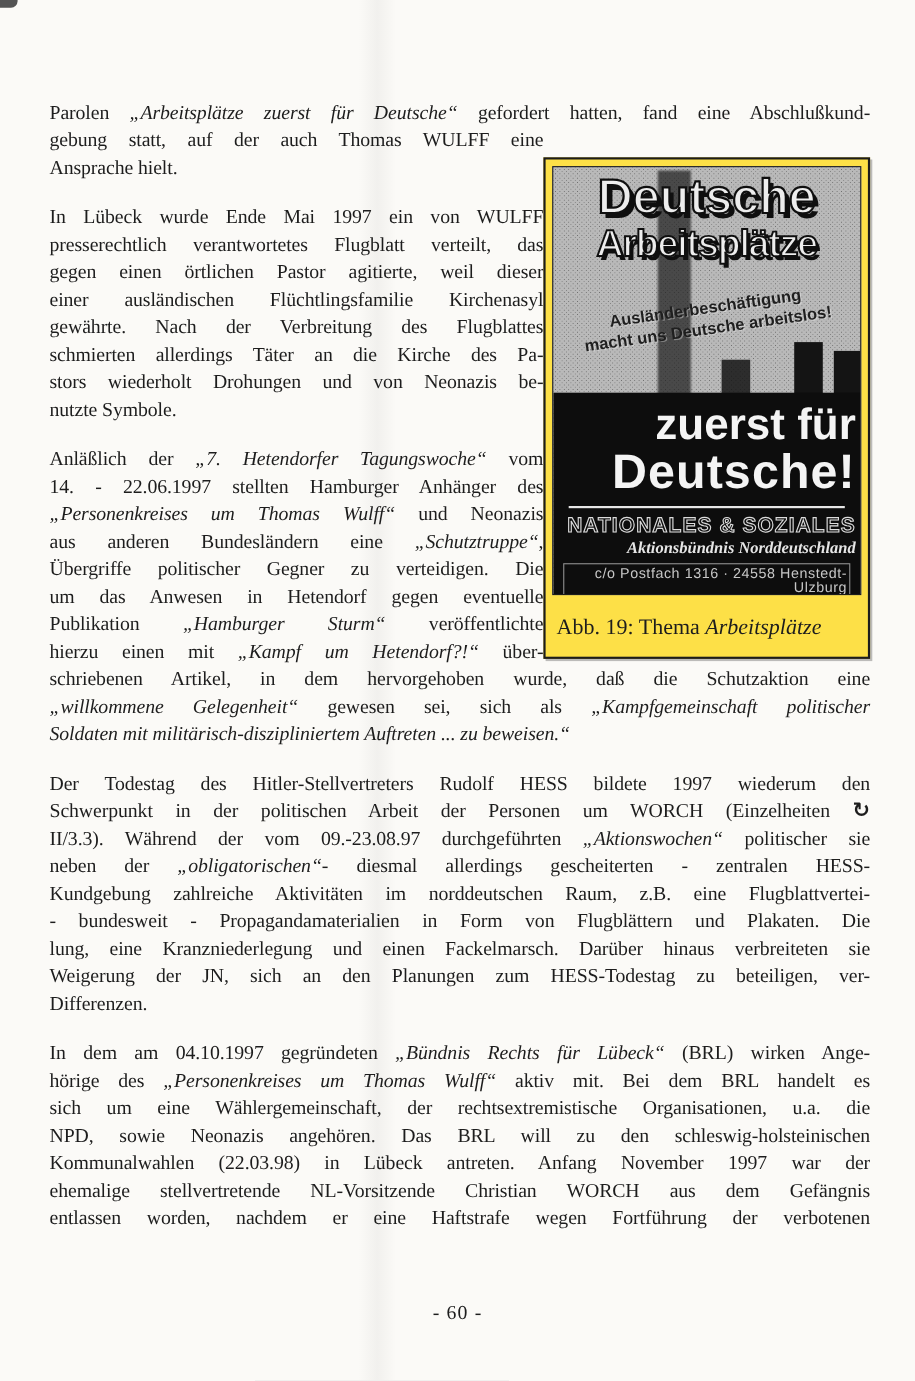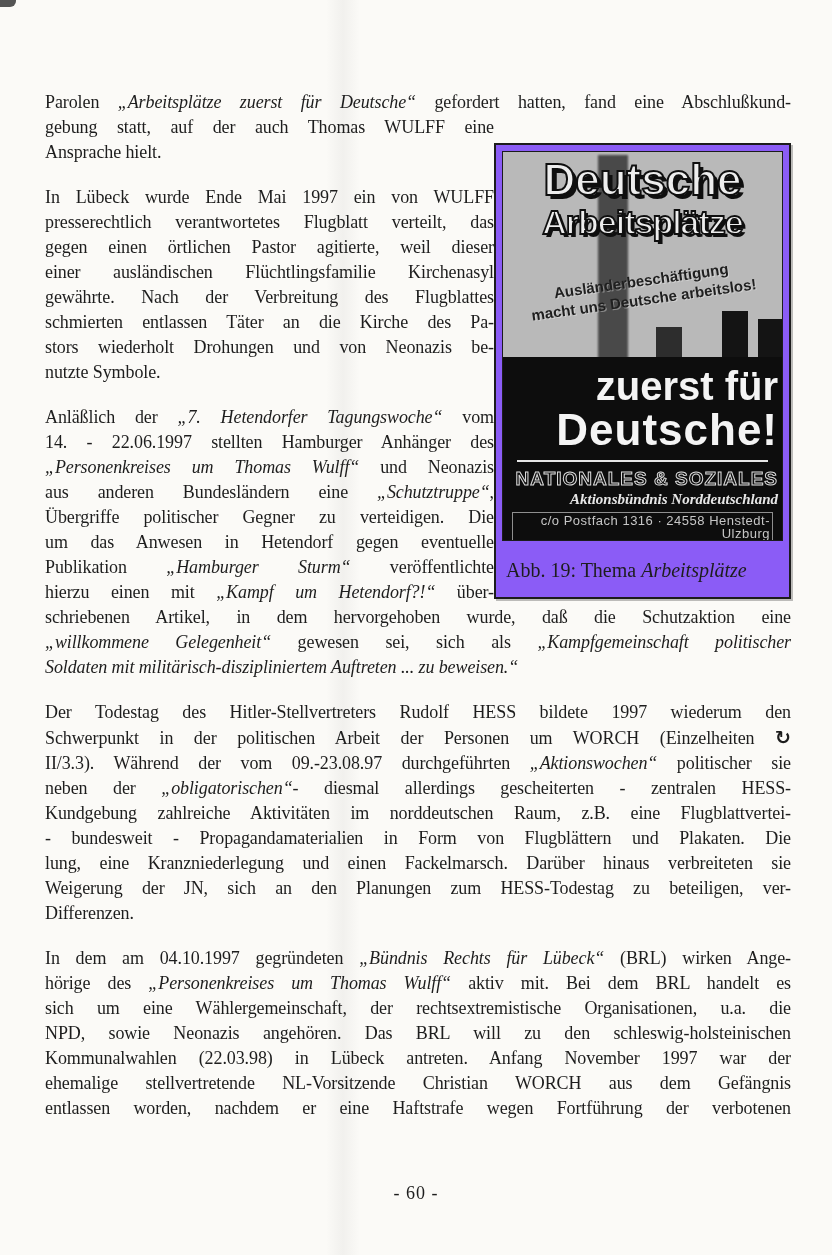--- a/index.html
+++ b/index.html
@@ -15,21 +15,21 @@
   .par{font-size:18px;line-height:25px;letter-spacing:-0.1px;}
   .par.narrow{width:449px;}
   .sp{margin-top:20px;}
   .line{text-align:justify;text-align-last:justify;}
   .line.last{text-align-last:left;}
   .it{font-style:italic;}
   .arrow{font-family:"DejaVu Sans",sans-serif;font-weight:700;font-size:19px;letter-spacing:0;}
   
   .figurebox{
     position:absolute;left:494px;top:143px;width:297px;height:456px;margin:0;
-    box-sizing:border-box;background:#8b5cf6;border:2px solid #1c1c1c;
+    box-sizing:border-box;background:#fde047;border:2px solid #1c1c1c;
     box-shadow:2px 2px 0 rgba(0,0,0,.25);
     padding:6px;display:flex;flex-direction:column;
   }
   .poster{
     flex:1;position:relative;overflow:hidden;display:flex;flex-direction:column;
     border:1px solid #1c1c1c;
     background-color:#b9b9b9;
     background-image:
       radial-gradient(rgba(35,35,35,.55) 22%, transparent 24%),
       radial-gradient(rgba(35,35,35,.4) 22%, transparent 24%);
@@ -85,21 +85,21 @@
     <div class="par narrow">
         <div class="line"><span>gebung statt, auf der auch Thomas WULFF eine</span></div>
         <div class="line last"><span>Ansprache hielt.</span></div>
       </div>
     <div class="par narrow sp">
         <div class="line"><span>In Lübeck wurde Ende Mai 1997 ein von WULFF</span></div>
         <div class="line"><span>presserechtlich verantwortetes Flugblatt verteilt, das</span></div>
         <div class="line"><span>gegen einen örtlichen Pastor agitierte, weil dieser</span></div>
         <div class="line"><span>einer ausländischen Flüchtlingsfamilie Kirchenasyl</span></div>
         <div class="line"><span>gewährte. Nach der Verbreitung des Flugblattes</span></div>
-        <div class="line"><span>schmierten entlassen Täter an die Kirche des Pa-</span></div>
+        <div class="line"><span>schmierten allerdings Täter an die Kirche des Pa-</span></div>
         <div class="line"><span>stors wiederholt Drohungen und von Neonazis be-</span></div>
         <div class="line last"><span>nutzte Symbole.</span></div>
       </div>
     <div class="par narrow sp">
         <div class="line"><span>Anläßlich der </span><span class="it">„7. Hetendorfer Tagungswoche“</span><span> vom</span></div>
         <div class="line"><span>14. - 22.06.1997 stellten Hamburger Anhänger des</span></div>
         <div class="line"><span class="it">„Personenkreises um Thomas Wulff“</span><span> und Neonazis</span></div>
         <div class="line"><span>aus anderen Bundesländern eine </span><span class="it">„Schutztruppe“</span><span>,</span></div>
         <div class="line"><span>Übergriffe politischer Gegner zu verteidigen. Die</span></div>
         <div class="line"><span>um das Anwesen in Hetendorf gegen eventuelle</span></div>

